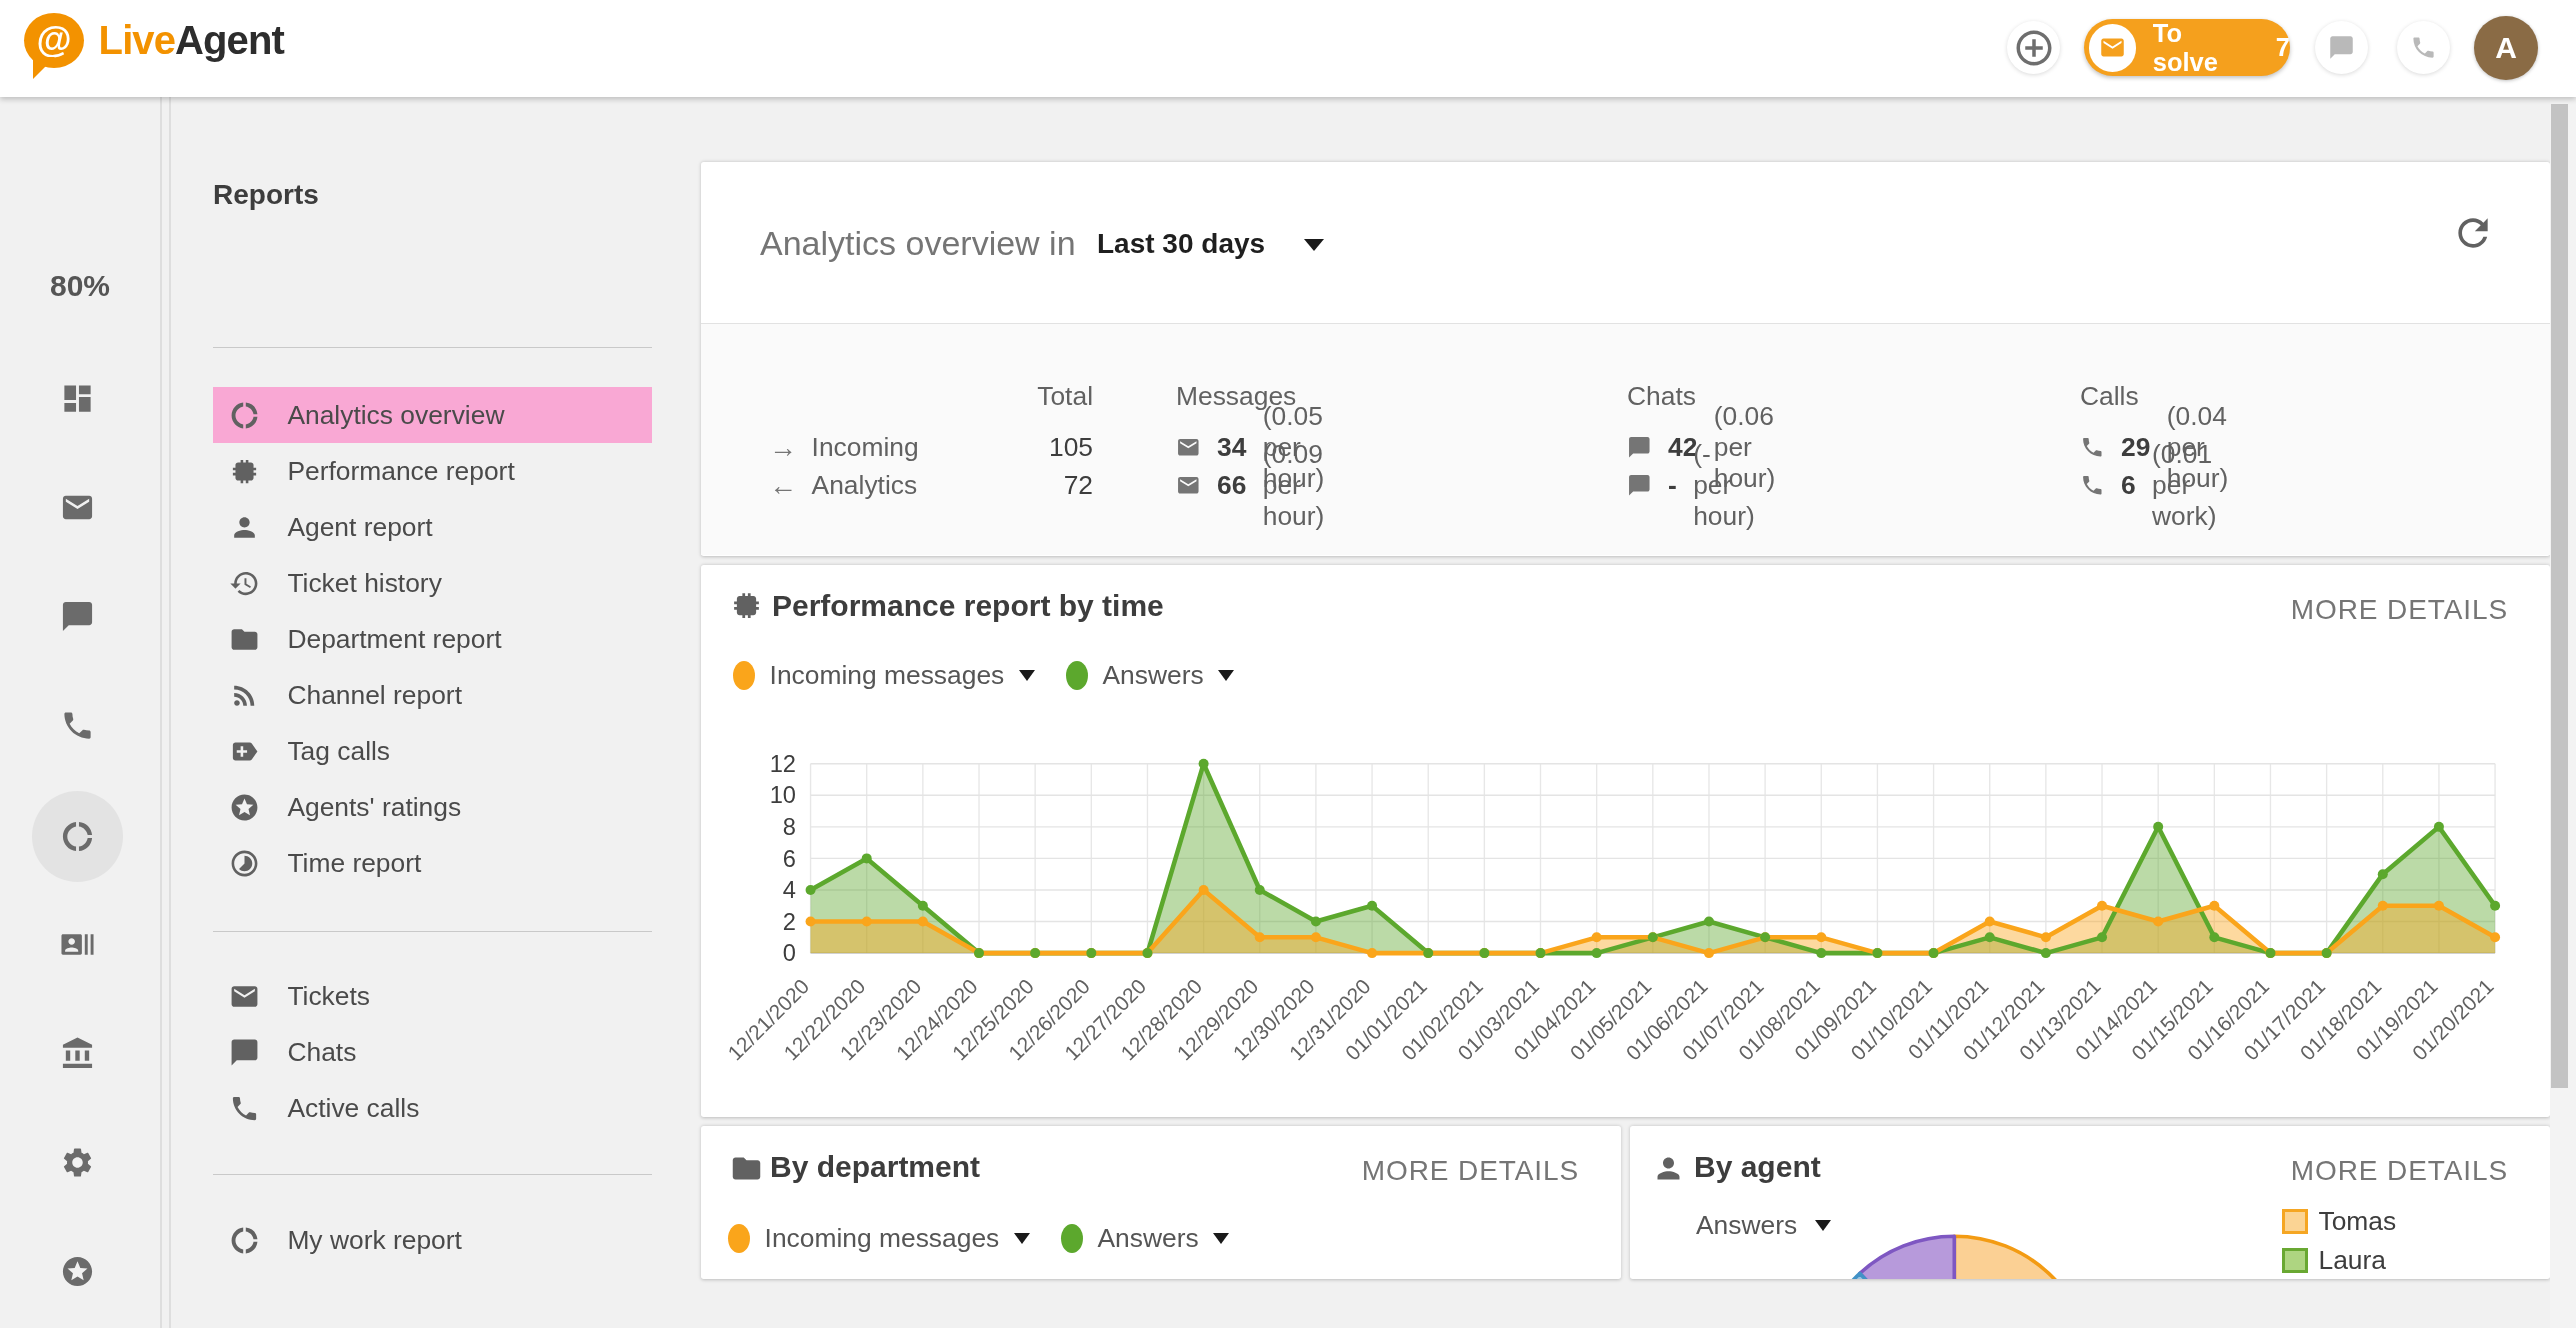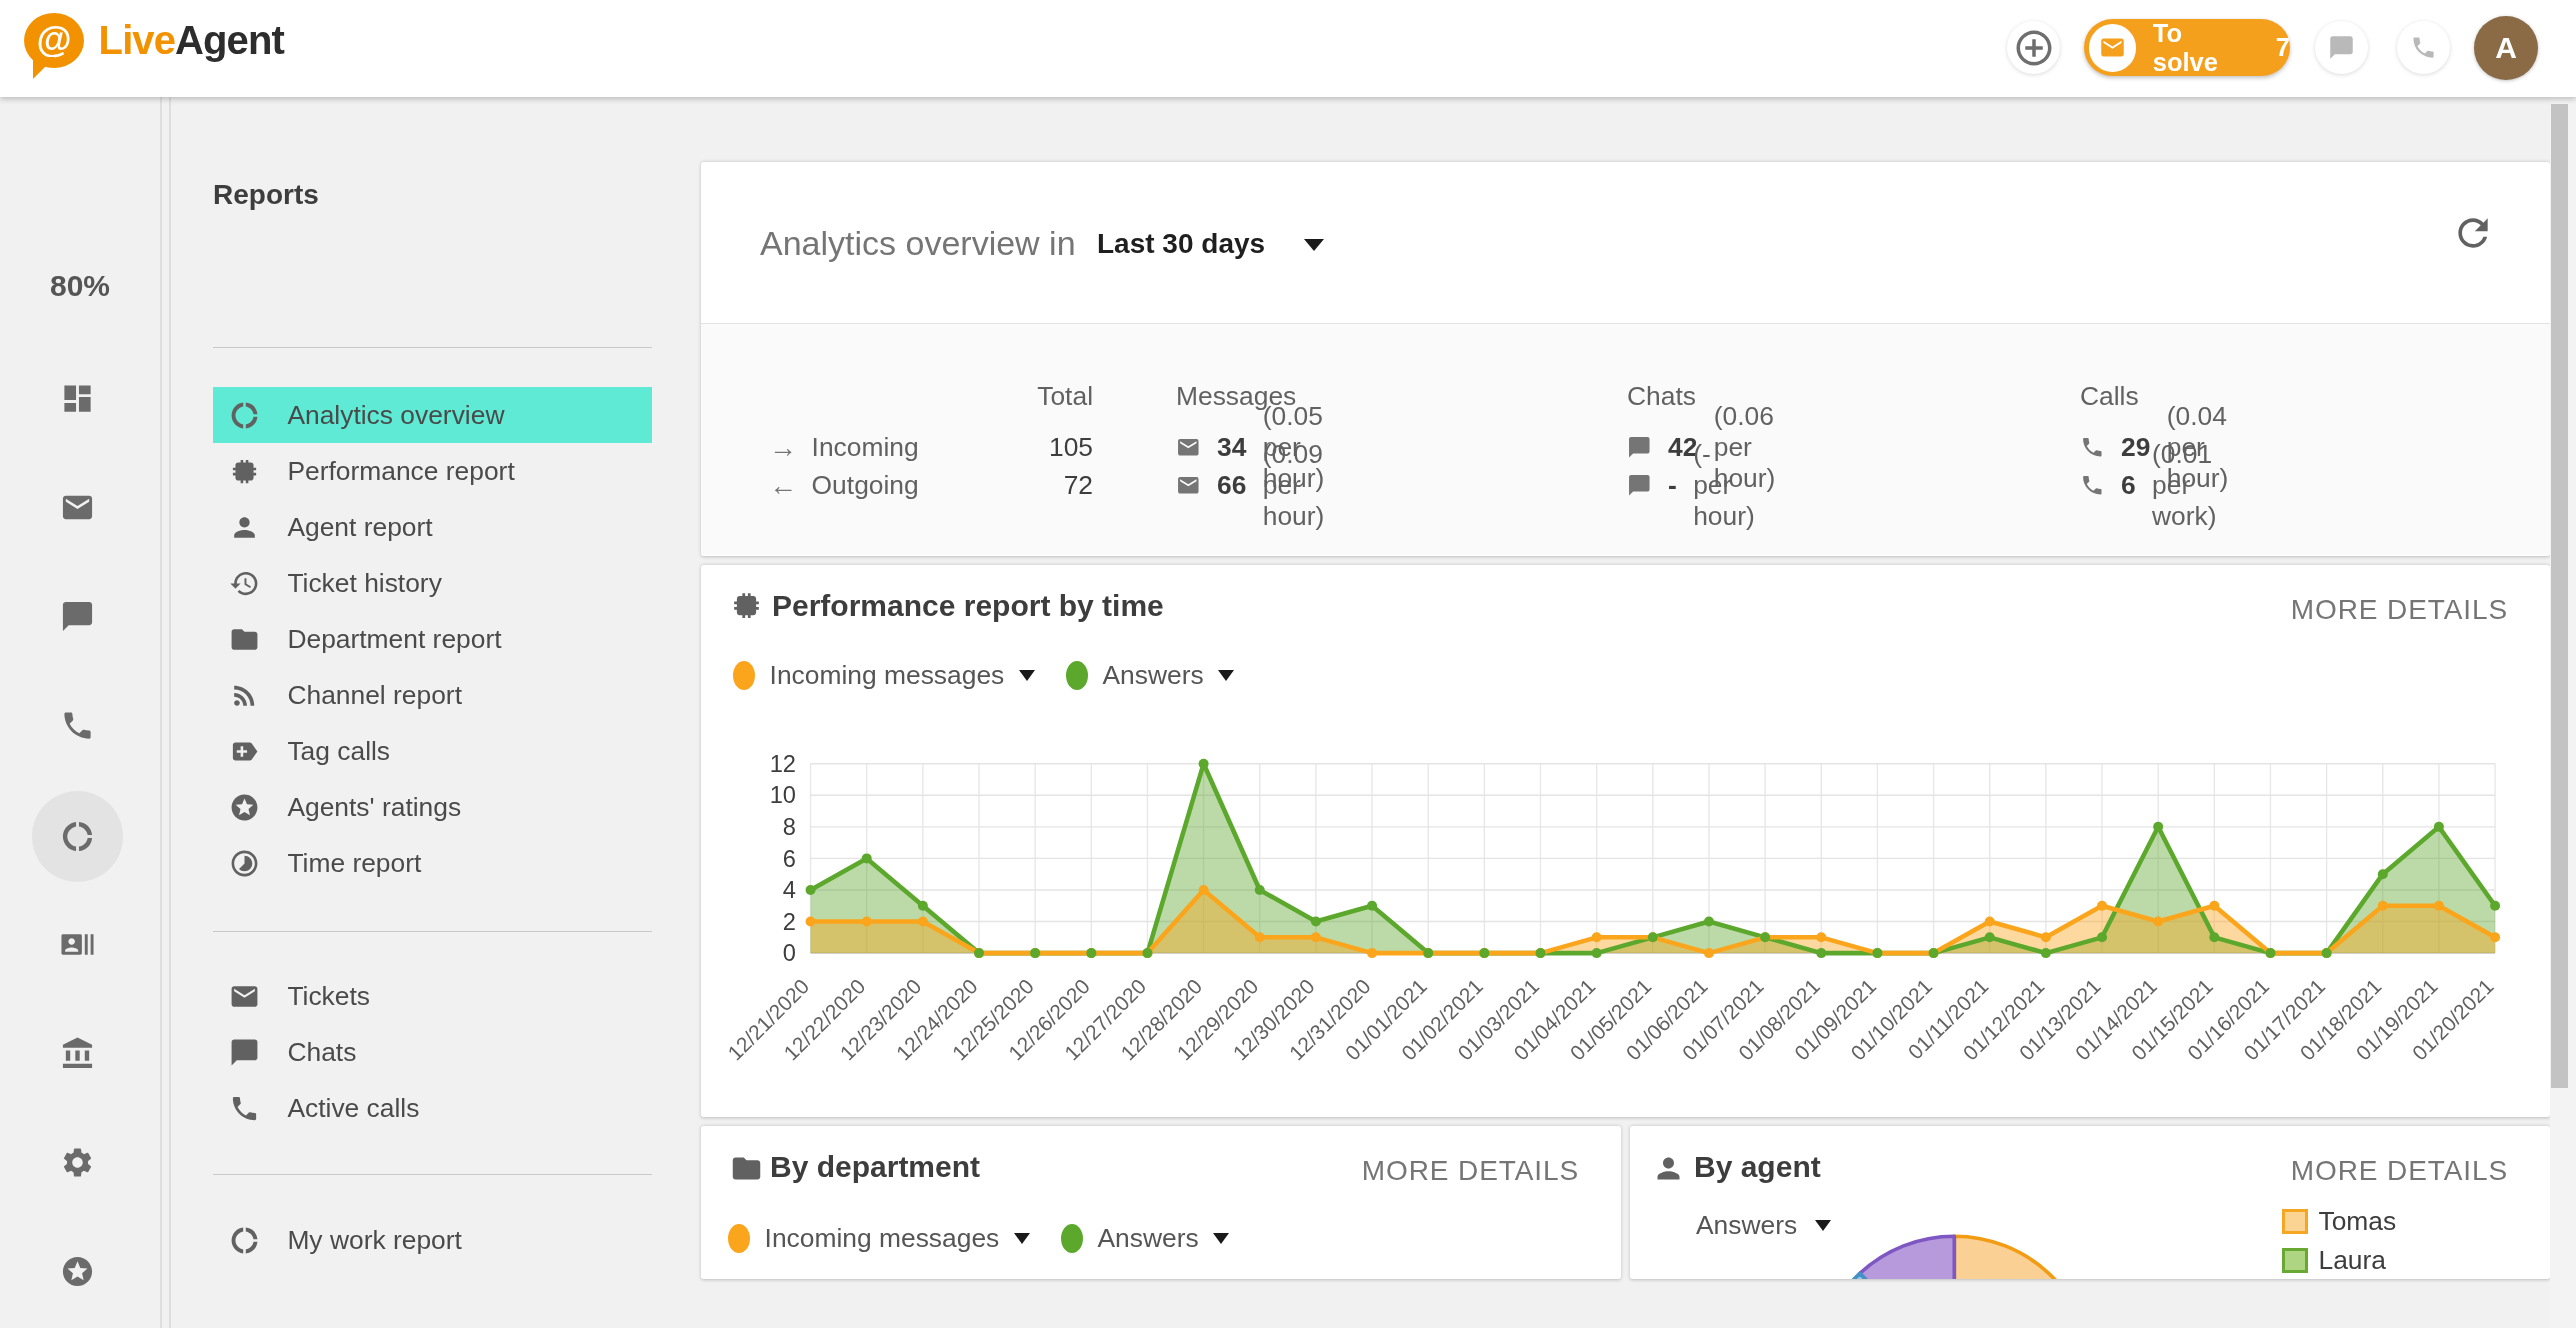--- a/index.html
+++ b/index.html
@@ -39,21 +39,21 @@
   .rail-sel-circle{position:absolute;left:32px;top:708px;width:91px;height:91px;
                    border-radius:50%;background:#e3e3e3;}
   .vline{position:absolute;top:97px;bottom:0;width:1.8px;background:#dedede;}
 
   
   .nav{position:absolute;left:213px;top:97px;width:439px;}
   .nav-title{position:absolute;left:0;top:82px;font-size:28px;font-weight:bold;color:#3d3d3d;}
   .nav-hr{position:absolute;left:0;width:439px;height:0.9px;background:#c9c9c9;}
   .nav-list{position:absolute;left:0;width:439px;}
   .nav-item{display:flex;align-items:center;height:56px;padding-left:16.4px;cursor:pointer;}
-  .nav-item.selected{background:#5eead4;}
+  .nav-item.selected{background:#f9a8d4;}
   .nav-item .lbl{margin-left:27px;font-size:26.4px;color:#4a4a4a;}
 
   
   .card{position:absolute;background:#fff;border-radius:2.7px;box-shadow:0 0.9px 3.6px rgba(0,0,0,0.22);}
   .card-analytics{left:701px;top:162px;width:1849px;height:394px;}
   .card-perf{left:701px;top:565px;width:1849px;height:552px;}
   .card-dept{left:701px;top:1126px;width:920px;height:153px;overflow:hidden;}
   .card-agent{left:1630px;top:1126px;width:920px;height:153px;overflow:hidden;}
 
   .ov-title{position:absolute;left:59px;top:62px;font-size:34px;font-weight:500;color:#757575;}
@@ -333,21 +333,21 @@
 
     <div class="stats">
       <div class="scol" style="left:68px;width:237px;">
         <div id="dir-rows">
             <div class="srow r-one">
        <span class="sarrow">→</span>
        <span class="sdir-label">Incoming</span>
             </div>
             <div class="srow r-two">
        <span class="sarrow">←</span>
-       <span class="sdir-label">Outgoing</span>
+       <span class="sdir-label">Analytics</span>
             </div>
           </div>
       </div>
       <div class="scol" style="left:228px;width:164px;">
         <div class="srow r-head" style="width:100%;">
             <span class="shead" style="width:100%;text-align:right;">Total</span>
           </div>
         <div id="total-rows">
             <div class="srow r-one" style="width:100%;">
               <span class="stotal">105</span>

